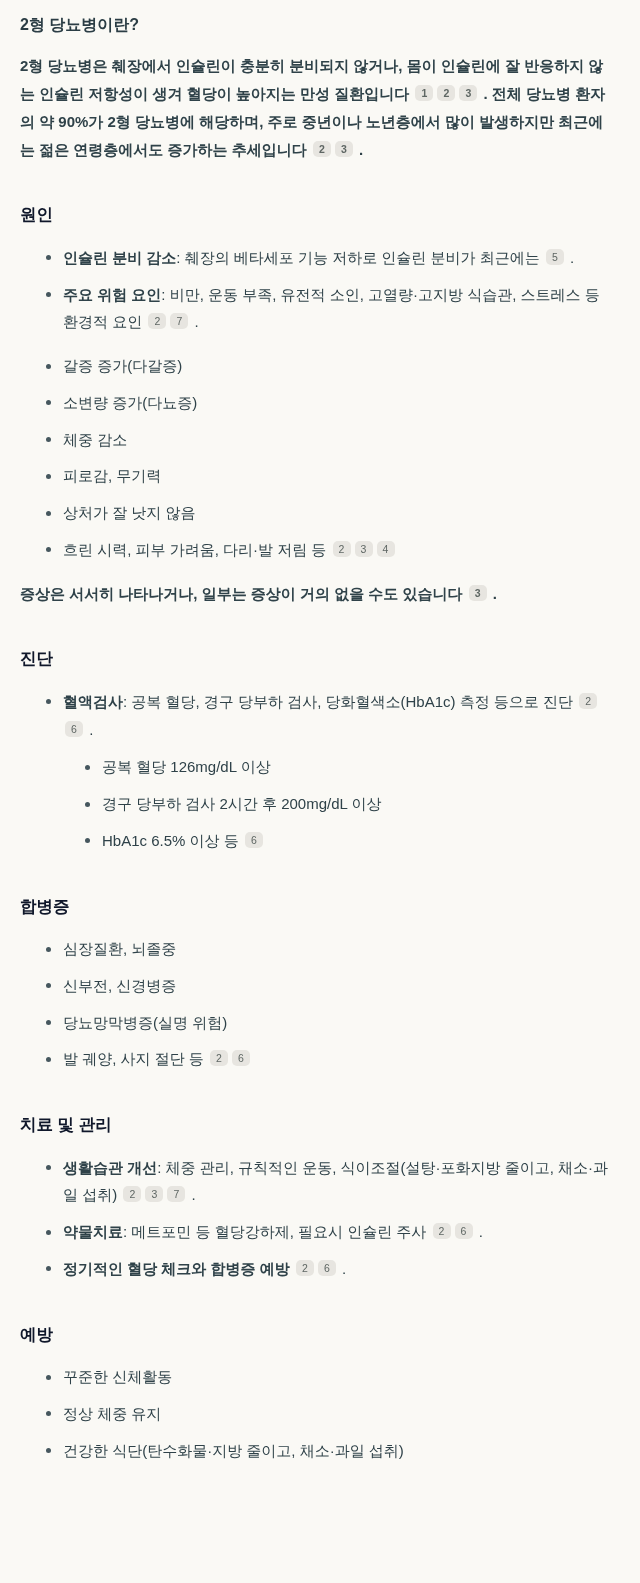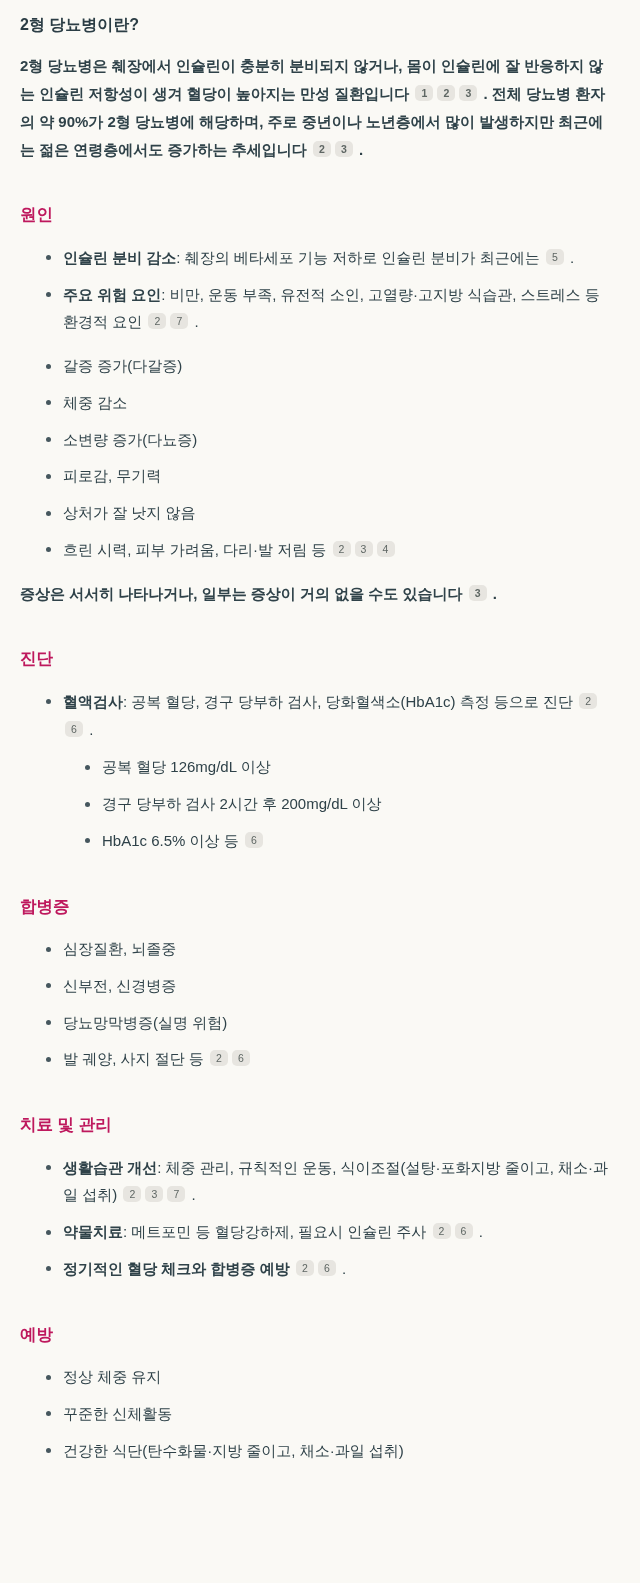--- a/index.html
+++ b/index.html
@@ -26,21 +26,21 @@
     font-size: 16px;
     font-weight: 700;
     line-height: 1.4;
     margin: 4px 0 16px 0;
     color: #2B3D45;
   }
   h2.section-heading {
     font-size: 16.5px;
     font-weight: 700;
     margin: 36px 0 12px 0;
-    color: #be185d;
+    color: #0f172a;
   }
   p.para {
     margin: 0 0 10px 0;
     font-weight: bold;
   }
   ul.blist {
     list-style: none;
     margin: 14px 0 16px 0;
     padding: 0 0 0 26px;
   }
@@ -91,22 +91,22 @@
   <h1 class="doc-title">2형 당뇨병이란?</h1>
   <div>
       <p class="para"><span>2형 당뇨병은 췌장에서 인슐린이 충분히 분비되지 않거나, 몸이 인슐린에 잘 반응하지 않는 인슐린 저항성이 생겨 혈당이 높아지는 만성 질환입니다 </span><span class="cite">1</span><span class="cite">2</span><span class="cite">3</span><span> . 전체 당뇨병 환자의 약 90%가 2형 당뇨병에 해당하며, 주로 중년이나 노년층에서 많이 발생하지만 최근에는 젊은 연령층에서도 증가하는 추세입니다 </span><span class="cite">2</span><span class="cite">3</span><span> .</span></p>
       <h2 class="section-heading">원인</h2>
       <ul class="blist">
         <li><span class="b">인슐린 분비 감소</span><span>: 췌장의 베타세포 기능 저하로 인슐린 분비가 최근에는 </span><span class="cite">5</span><span> .</span></li>
         <li><span class="b">주요 위험 요인</span><span>: 비만, 운동 부족, 유전적 소인, 고열량·고지방 식습관, 스트레스 등 환경적 요인 </span><span class="cite">2</span><span class="cite">7</span><span> .</span></li>
       </ul>
       <ul class="blist">
         <li><span>갈증 증가(다갈증)</span></li>
+        <li><span>소변량 증가(다뇨증)</span></li>
         <li><span>체중 감소</span></li>
-        <li><span>소변량 증가(다뇨증)</span></li>
         <li><span>피로감, 무기력</span></li>
         <li><span>상처가 잘 낫지 않음</span></li>
         <li><span>흐린 시력, 피부 가려움, 다리·발 저림 등 </span><span class="cite">2</span><span class="cite">3</span><span class="cite">4</span></li>
       </ul>
       <p class="para"><span>증상은 서서히 나타나거나, 일부는 증상이 거의 없을 수도 있습니다 </span><span class="cite">3</span><span> .</span></p>
       <h2 class="section-heading">진단</h2>
       <ul class="blist">
         <li><span class="b">혈액검사</span><span>: 공복 혈당, 경구 당부하 검사, 당화혈색소(HbA1c) 측정 등으로 진단 </span><span class="cite">2</span><span class="cite">6</span><span> .</span><ul class="blist">
             <li><span>공복 혈당 126mg/dL 이상</span></li>
             <li><span>경구 당부하 검사 2시간 후 200mg/dL 이상</span></li>
@@ -121,18 +121,18 @@
         <li><span>발 궤양, 사지 절단 등 </span><span class="cite">2</span><span class="cite">6</span></li>
       </ul>
       <h2 class="section-heading">치료 및 관리</h2>
       <ul class="blist">
         <li><span class="b">생활습관 개선</span><span>: 체중 관리, 규칙적인 운동, 식이조절(설탕·포화지방 줄이고, 채소·과일 섭취) </span><span class="cite">2</span><span class="cite">3</span><span class="cite">7</span><span> .</span></li>
         <li><span class="b">약물치료</span><span>: 메트포민 등 혈당강하제, 필요시 인슐린 주사 </span><span class="cite">2</span><span class="cite">6</span><span> .</span></li>
         <li><span class="b">정기적인 혈당 체크와 합병증 예방 </span><span class="cite">2</span><span class="cite">6</span><span> .</span></li>
       </ul>
       <h2 class="section-heading">예방</h2>
       <ul class="blist">
+        <li><span>꾸준한 신체활동</span></li>
         <li><span>정상 체중 유지</span></li>
-        <li><span>꾸준한 신체활동</span></li>
         <li><span>건강한 식단(탄수화물·지방 줄이고, 채소·과일 섭취)</span></li>
       </ul>
     </div>
 </div>
 
 </body></html>

